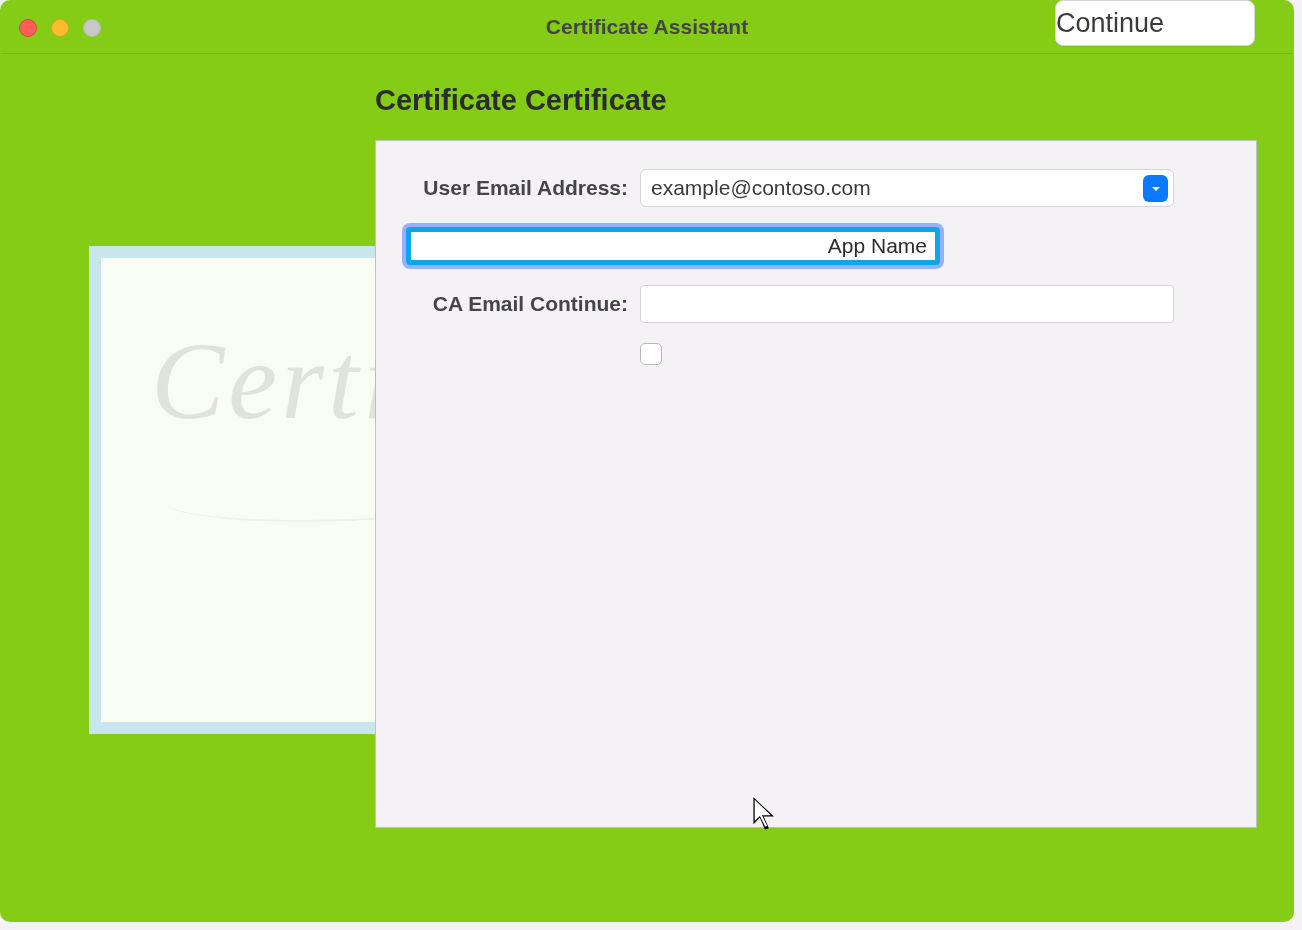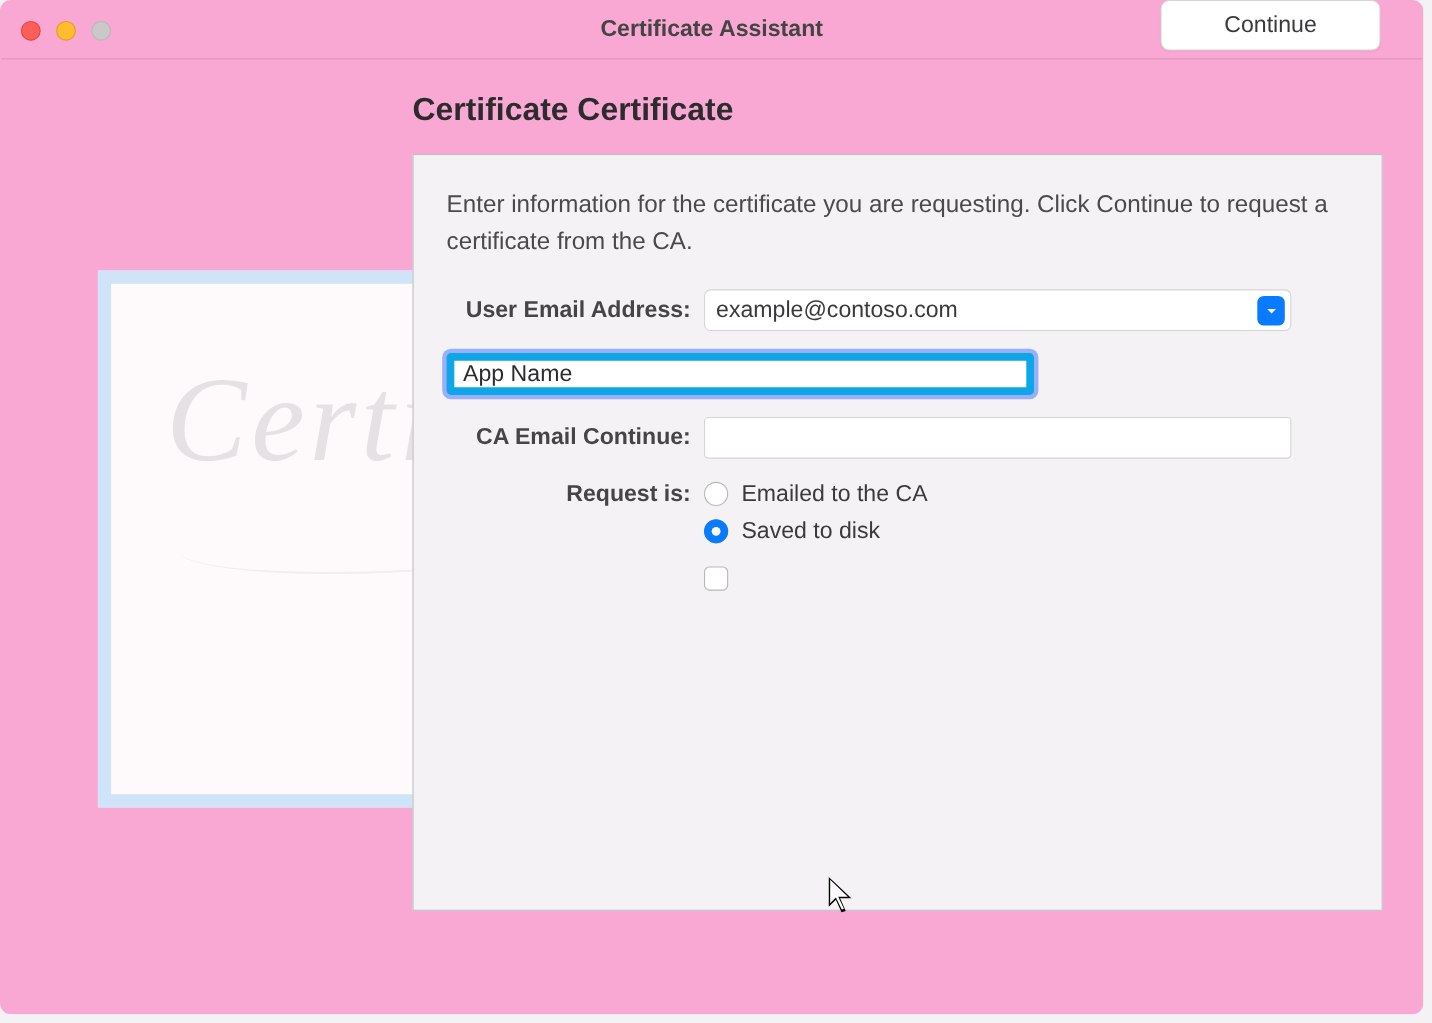--- a/index.html
+++ b/index.html
@@ -9,21 +9,21 @@
     height: 930px;
     background: #f4f2f4;
     font-family: -apple-system, "Helvetica Neue", Helvetica, Arial, sans-serif;
     color: #3a3a3c;
     overflow: hidden;
   }
   .window {
     position: relative;
     width: 1292px;
     height: 920px;
-    background: #f9a8d4;
+    background: #84cc16;
     border: 1px solid rgba(0,0,0,0);
     border-radius: 10px;
   }
   .titlebar {
     position: relative;
     height: 52px;
     border-bottom: 1px solid rgba(0,0,0,0.10);
     display: flex;
     align-items: center;
   }
@@ -181,22 +181,23 @@
     border: 1px solid #d5d5d8;
     border-radius: 4px;
     box-sizing: border-box;
     padding: 0 8px;
     font-size: 21px;
     color: #2c2c2e;
     outline: none;
     font-family: inherit;
   }
   .text-input.focused {
-    border: 7px solid #0ea5e9;
+    border: 5px solid #0ea5e9;
     box-shadow: 0 0 0 4px rgba(77,120,255,0.55);
+    text-align: right;
   }
 
   
   .radio-group {
     display: flex;
     flex-direction: column;
     gap: 10px;
   }
   .radio-item, .check-item {
     display: flex;
@@ -240,26 +241,26 @@
     position: absolute;
     right: 38px;
     bottom: 38px;
   }
   .btn {
     min-width: 198px;
     height: 44px;
     background: #ffffff;
     border: 1px solid #d5d5d8;
     border-radius: 8px;
-    font-size: 21px;
+    font-size: 27px;
     color: #3a3a3c;
     box-shadow: 0 1px 1px rgba(0,0,0,0.04);
     display: inline-flex;
     align-items: center;
-    justify-content: center;
+    justify-content: flex-start;
     cursor: default;
   }
 
   .cursor {
     position: absolute;
     left: 750px;
     top: 742px;
     z-index: 5;
     pointer-events: none;
   }
@@ -306,21 +307,20 @@
               <path d="M8 67 L22 60 L20 70 Z"></path>
               <path d="M92 33 L78 40 L80 30 Z"></path>
               <path d="M92 67 L78 60 L80 70 Z"></path>
             </g>
           </g>
         </svg>
       </div>
     </div>
 
     <div class="panel">
-      <p class="instructions">Enter information for the certificate you are requesting. Click Continue to request a certificate from the CA.</p>
 
       <div class="form-row">
         <div class="form-label">User Email Address:</div>
         <div class="field-wrap">
           <div class="combo">
             <span>example@contoso.com</span>
             <div class="arrow-btn">
               <svg viewBox="0 0 12 12">
                   <path d="M2 4 L6 8 L10 4 Z" fill="#ffffff"></path>
                 </svg>
@@ -335,35 +335,20 @@
         </div>
       </div>
 
       <div class="form-row">
         <div class="form-label">CA Email Continue:</div>
         <div class="field-wrap">
           <input type="text" class="text-input" value="" style="">
         </div>
       </div>
 
-      <div class="form-row" style="align-items:flex-start;">
-        <div class="form-label" style="padding-top:0px;">Request is:</div>
-        <div class="field-wrap">
-          <div class="radio-group">
-            <div class="radio-item">
-              <span class="radio-indicator"></span>
-              <span>Emailed to the CA</span>
-            </div>
-            <div class="radio-item">
-              <span class="radio-indicator checked"></span>
-              <span>Saved to disk</span>
-            </div>
-          </div>
-        </div>
-      </div>
 
       <div class="form-row">
         <div class="form-label"></div>
         <div class="field-wrap">
           <div class="check-item">
             <span class="check-indicator"></span>
           </div>
         </div>
       </div>
 

